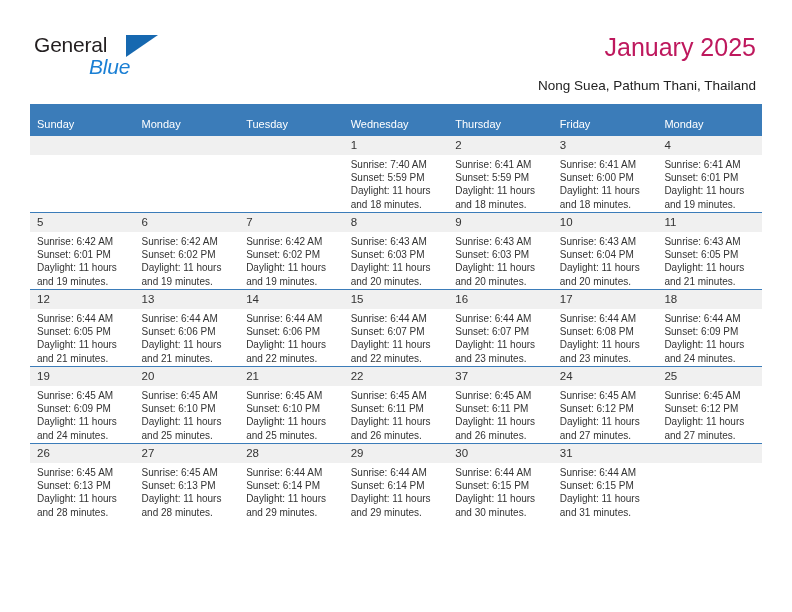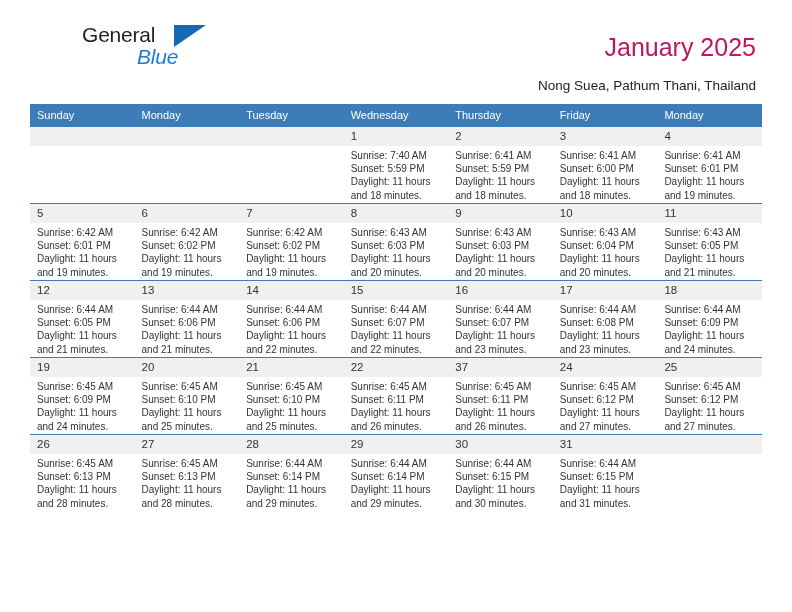--- a/index.html
+++ b/index.html
@@ -27,24 +27,23 @@
     position: absolute;
     left: 0;
     top: 0;
     width: 792px;
     height: 104px;
   }
 
   .logo {
     position: absolute;
     left: 34px;
-    top: 24px;
+    top: 34px;
     width: 180px;
     height: 48px;
-    margin-left: 48px;
   }
   .logo-general {
     position: absolute;
     left: 0;
     top: 0;
     font-size: 21px;
     color: #231f20;
     letter-spacing: -0.2px;
     line-height: 22px;
   }
@@ -97,21 +96,21 @@
     border-collapse: collapse;
     table-layout: fixed;
   }
 
   .calendar th {
     background: #3b7cb9;
     color: #ffffff;
     font-size: 11px;
     font-weight: normal;
     text-align: left;
-    padding: 5px 0 6px 7px;
+    padding: 14px 0 6px 7px;
     height: 12px;
     border: none;
     margin-top: 27px;
   }
 
   .calendar td {
     width: 104.57px;
     height: 76px;
     vertical-align: top;
     padding: 0;

